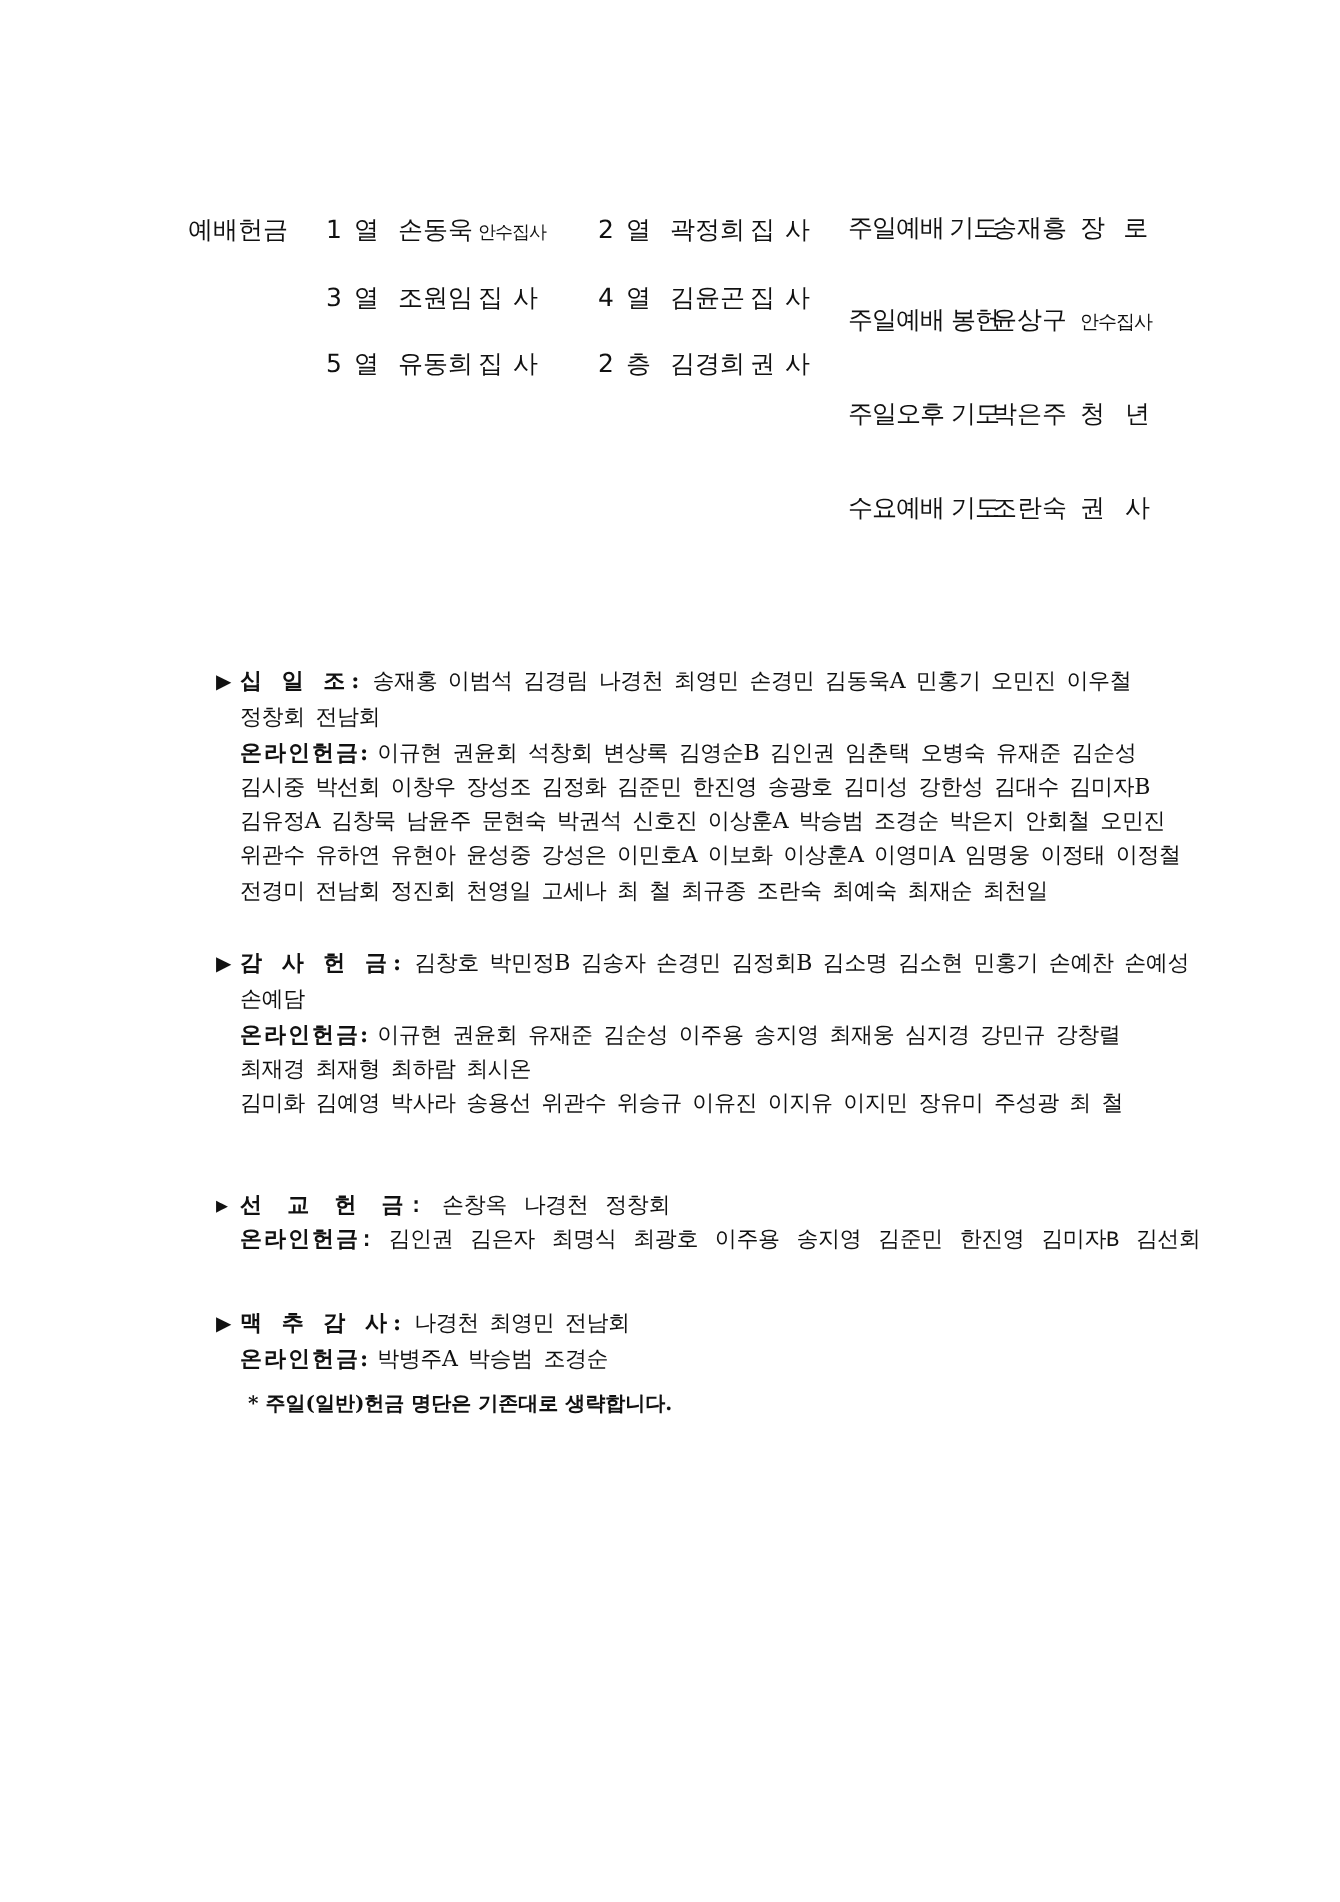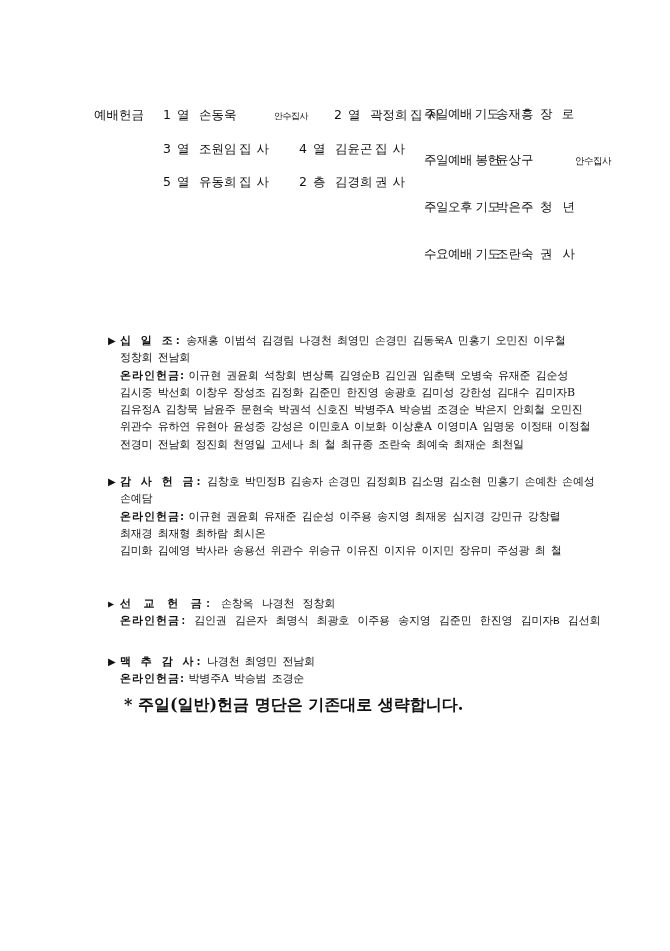--- a/index.html
+++ b/index.html
@@ -9,21 +9,21 @@
     }
     body {
       width: 670px;
       height: 951px;
       position: relative;
       overflow: hidden;
       color: #111;
     }
     .sans { font-family: "DejaVu Sans", "Liberation Sans", sans-serif; }
     .serif { font-family: "DejaVu Serif", "Liberation Serif", serif; }
-    .small { font-size: 9px; letter-spacing: -0.5px; margin-left: 35px; }
+    .small { font-size: 9px; letter-spacing: -0.5px; }
 
     .offering-label { position: absolute; left: 94px; top: 107px; font-size: 12.5px; }
 
     .ush-row { position: absolute; left: 163px; font-size: 12.5px; white-space: nowrap; }
     .ush-row .num { display: inline-block; width: 14px; }
     .ush-row .yeol { display: inline-block; width: 22px; }
     .ush-row .name { display: inline-block; width: 40px; }
     .ush-row .title { display: inline-block; width: 50px; word-spacing: 1px; }
     .ush-row .gap { display: inline-block; width: 10px; }
 
@@ -53,21 +53,21 @@
     }
     .cat-online {
       font-weight: bold;
       letter-spacing: 1px;
     }
     .names { word-spacing: 2px; letter-spacing: -0.2px; }
     .note {
       position: absolute;
       left: 124px;
       top: 695px;
-      font-size: 16px;
+      font-size: 10px;
       font-weight: bold;
     }
   </style>
 </head>
 <body>
 
 <div class="offering-label sans">예배헌금</div>
 
 <div class="ush-row sans" style="top:107px;">
   <span class="num">1</span><span class="yeol">열</span><span class="name">손동욱</span><span class="title small">안수집사</span><span class="gap"></span><span class="num">2</span><span class="yeol">열</span><span class="name">곽정희</span><span class="title">집 사</span>
@@ -98,21 +98,21 @@
   <span class="line">
     <span class="arrow">▶</span><span class="cat">십 일 조:</span>
     <span class="names">송재홍 이범석 김경림 나경천 최영민 손경민 김동욱A 민홍기 오민진 이우철</span>
   </span>
   <span class="line indent names">정창회 전남회</span>
   <span class="line indent">
     <span class="cat-online">온라인헌금:</span>
     <span class="names">이규현 권윤회 석창회 변상록 김영순B 김인권 임춘택 오병숙 유재준 김순성</span>
   </span>
   <span class="line indent names">김시중 박선회 이창우 장성조 김정화 김준민 한진영 송광호 김미성 강한성 김대수 김미자B</span>
-  <span class="line indent names">김유정A 김창묵 남윤주 문현숙 박권석 신호진 박병주A 박승범 조경순 박은지 안회철 오민진</span>
+  <span class="line indent names">김유정A 김창묵 남윤주 문현숙 박권석 신호진 이상훈A 박승범 조경순 박은지 안회철 오민진</span>
   <span class="line indent names">위관수 유하연 유현아 윤성중 강성은 이민호A 이보화 이상훈A 이영미A 임명웅 이정태 이정철</span>
   <span class="line indent names">전경미 전남회 정진회 천영일 고세나 최 철 최규종 조란숙 최예숙 최재순 최천일</span>
 </div>
 
 <div class="section serif" style="top:473px;">
   <span class="line">
     <span class="arrow">▶</span><span class="cat">감 사 헌 금:</span>
     <span class="names">김창호 박민정B 김송자 손경민 김정회B 김소명 김소현 민홍기 손예찬 손예성</span>
   </span>
   <span class="line indent names">손예담</span>

